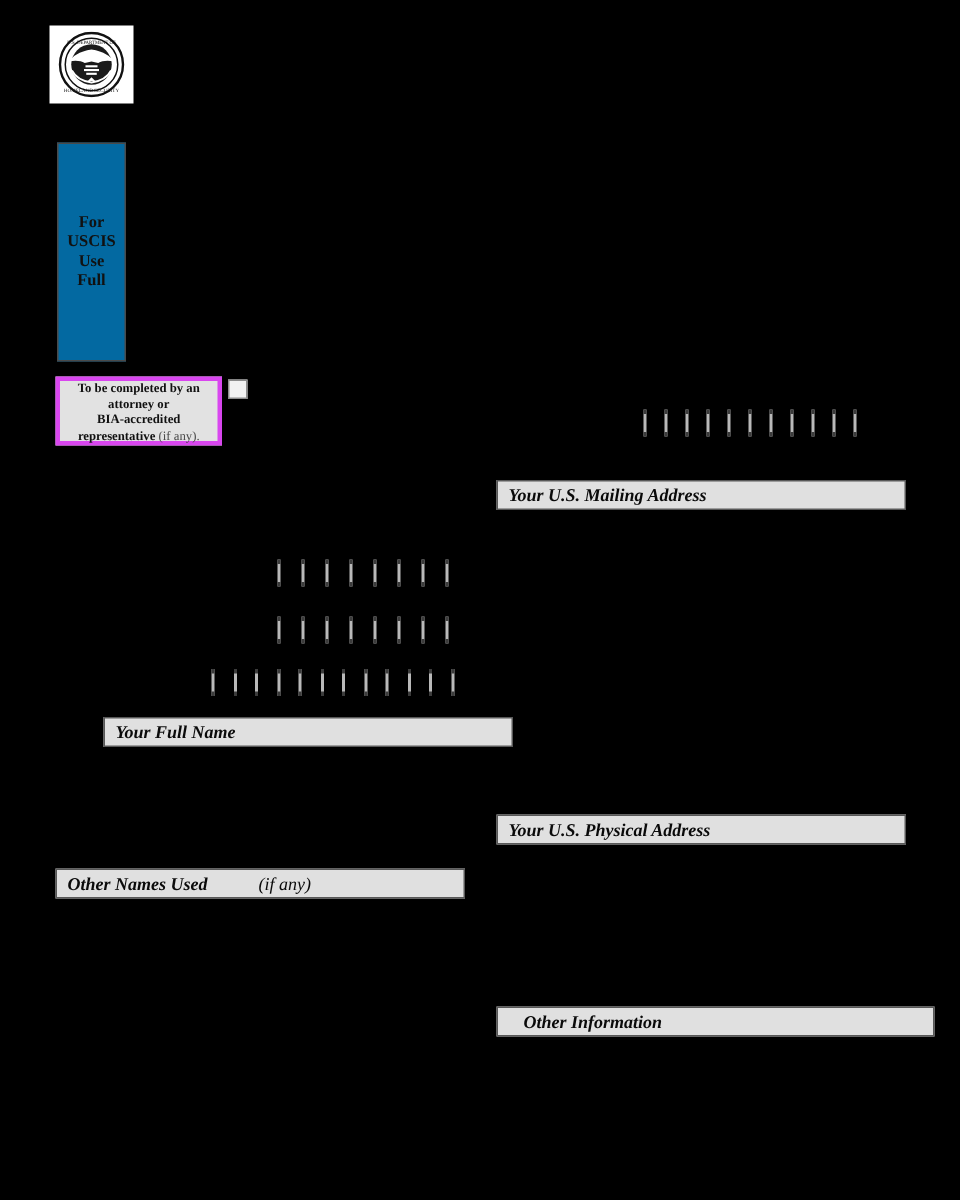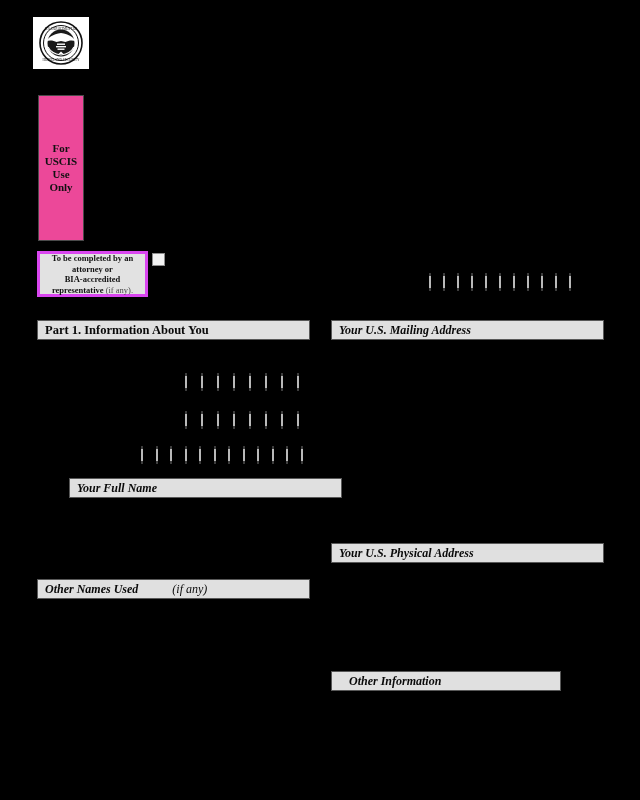--- a/index.html
+++ b/index.html
@@ -38,21 +38,21 @@
   }
   .seal-box svg { display: block; }
 
   
   .uscis-box {
     position: absolute;
     left: 38px;
     top: 95px;
     width: 46px;
     height: 146px;
-    background: #ec4899;
+    background: #0369a1;
     border: 1px solid #4a4a4a;
     box-sizing: border-box;
     display: flex;
     align-items: center;
     justify-content: center;
   }
   .uscis-box .txt {
     font-size: 11px;
     font-weight: bold;
     line-height: 13px;
@@ -167,57 +167,54 @@
       <text x="23" y="8.5" font-size="3.2" text-anchor="middle" fill="#111111" font-family="'Liberation Serif', serif">U.S. DEPARTMENT OF</text>
       <text x="23" y="40" font-size="3.4" text-anchor="middle" fill="#111111" font-family="'Liberation Serif', serif">HOMELAND SECURITY</text>
     </svg>
   </div>
 
   <div class="uscis-box">
     <div class="txt">
       <span>For</span><br>
       <span>USCIS</span><br>
       <span>Use</span><br>
-      <span>Only</span>
+      <span>Full</span>
     </div>
   </div>
 
   <div class="attorney-box">
     <div class="txt">
       <span>To be completed by an</span><br>
       <span>attorney or</span><br>
       <span>BIA-accredited</span><br>
       <span>representative</span>
       <span class="light">(if any).</span>
     </div>
   </div>
   <div class="attorney-check"></div>
 
-  <div class="bar part" style="left:37px; top:320px; width:273px; height:20px;">
-    <span>Part 1.  Information About You</span>
-  </div>
 
   <div class="bar sub" style="left:37px; top:478px; width:273px; height:20px;margin-left:32px;">
     <span>Your Full Name</span>
   </div>
 
   <div class="bar sub" style="left:37px; top:579px; width:273px; height:20px;gap:30px;">
     <span>Other Names Used</span>
     <span class="regular" style="padding-left:4px;">(if any)</span>
   </div>
 
   <div class="bar sub" style="left:331px; top:320px; width:273px; height:20px;">
     <span>Your U.S. Mailing Address</span>
   </div>
 
   <div class="bar sub" style="left:331px; top:543px; width:273px; height:20px;">
     <span>Your U.S. Physical Address</span>
   </div>
 
-  <div class="bar sub" style="left:331px; top:671px; width:230px; height:20px;padding-left:17px;">
+  <div class="bar sub" style="left:331px; top:671px; width:292px; height:20px;padding-left:17px;">
     <span>Other Information</span>
   </div>
 
   <div id="comb-layer">
       <div class="comb" style="left: 429px; top: 273px; width: 142px;">
         <span class="tick" style="left: 0px;"></span>
         <span class="tick" style="left: 14px;"></span>
         <span class="tick" style="left: 28px;"></span>
         <span class="tick" style="left: 42px;"></span>
         <span class="tick" style="left: 56px;"></span>

